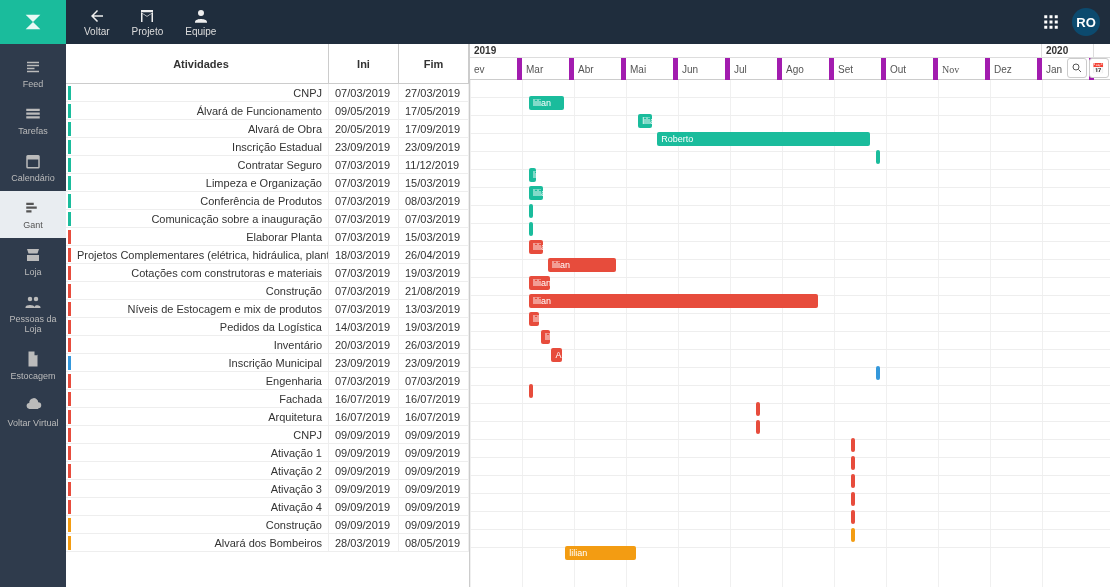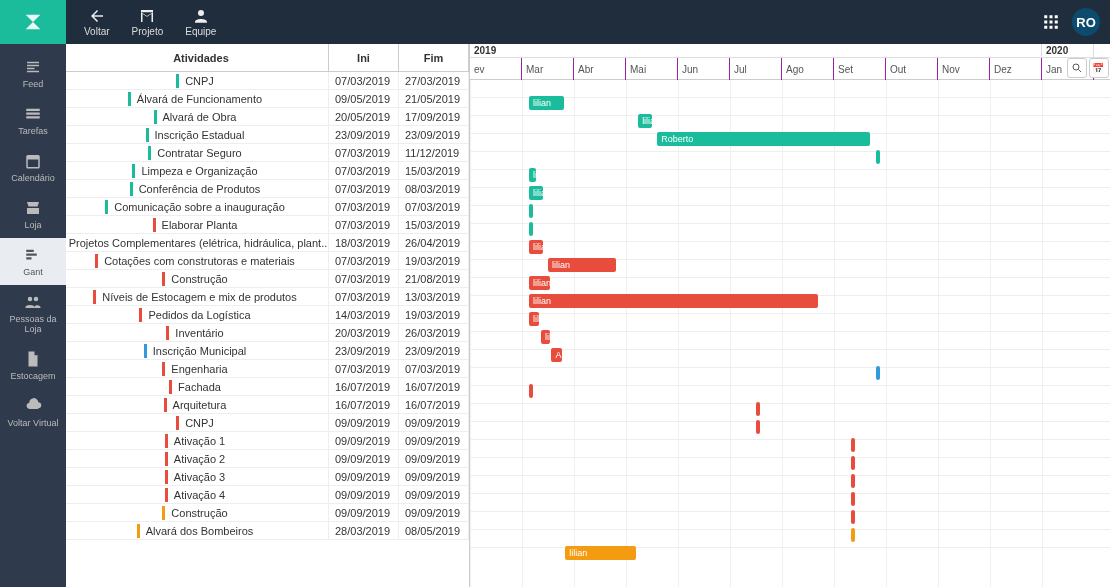--- a/index.html
+++ b/index.html
@@ -14,35 +14,35 @@
 .grid-ic{width:18px;height:18px}
 .avatar{width:28px;height:28px;border-radius:50%;background:#0c4a6e;display:flex;align-items:center;justify-content:center;color:#fff;font-size:13px;font-weight:bold}
 .main{flex:1;display:flex;overflow:hidden}
 .side{width:66px;background:#2f3b4c;display:flex;flex-direction:column;align-items:center;padding-top:6px}
 .side-it{width:100%;display:flex;flex-direction:column;align-items:center;gap:3px;padding:8px 2px;cursor:pointer;color:#bbb;font-size:9px;text-align:center}
 .side-it.act{background:#e9edf1;color:#555}
 .side-it svg{width:18px;height:18px;fill:currentColor}
 .cont{flex:1;display:flex;flex-direction:column;overflow:hidden}
 .gantt{flex:1;display:flex;overflow:hidden;font-size:11px;color:#333}
 .left{width:404px;border-right:1px solid #ccc;display:flex;flex-direction:column}
-.lhdr{height:28px;display:flex;border-bottom:1px solid #ccc;background:#fff}
+.lhdr{height:40px;display:flex;border-bottom:1px solid #ccc;background:#fff}
 .lhdr>div{display:flex;align-items:center;justify-content:center;font-weight:bold;border-right:1px solid #ccc}
 .c-act{flex:1;padding-left:8px;justify-content:center}
 .c-ini,.c-fim{width:70px}
 .lbody{flex:1;overflow:auto}
 .lrow{height:18px;display:flex;border-bottom:1px solid #eee}
 .lrow>div{border-right:1px solid #eee;display:flex;align-items:center;padding:0 6px;white-space:nowrap;overflow:hidden;text-overflow:ellipsis}
-.lrow .c-act{padding-left:2px;justify-content:center}
+.lrow .c-act{padding-left:2px;justify-content:space-between}
 .cbar{width:3px;height:14px;margin-right:6px;flex-shrink:0}
 .right{flex:1;display:flex;flex-direction:column;overflow:hidden;position:relative}
 .rhdr{height:36px;border-bottom:1px solid #ccc;position:relative}
 .yr{height:14px;display:flex;border-bottom:1px solid #ddd}
 .yr>div{border-right:1px solid #ddd;font-size:10px;font-weight:bold;padding-left:4px;display:flex;align-items:center}
 .mo{height:22px;display:flex}
-.mo>div{border-right:1px solid #a21caf;font-size:10px;display:flex;align-items:center;justify-content:flex-start;padding-left:4px;color:#555}
+.mo>div{border-right:5px solid #a21caf;font-size:10px;display:flex;align-items:center;justify-content:flex-start;padding-left:4px;color:#555}
 .tools{position:absolute;right:1px;top:14px;display:flex;gap:2px}
 .tbtn{width:20px;height:20px;border:1px solid #ccc;border-radius:3px;display:flex;align-items:center;justify-content:center;cursor:pointer;background:#fff;font-size:10px;font-weight:bold}
 .rbody{flex:1;overflow:auto;position:relative}
 .rrow{height:18px;border-bottom:1px solid #eee;position:relative}
 .vgrid{position:absolute;top:0;bottom:0;border-right:1px solid #f0f0f0;pointer-events:none}
 .bar{position:absolute;top:16px;height:14px;border-radius:2px;color:#fff;font-size:9px;display:flex;align-items:center;padding-left:4px;overflow:hidden;white-space:nowrap}
 </style>
 </head>
 <body>
 
@@ -103,31 +103,31 @@
           <path d="M3 5h18v3H3zm0 5h18v3H3zm0 5h18v3H3z"></path>
         </svg>
         <span>Tarefas</span>
       </div>
       <div class="side-it">
         <svg viewBox="0 0 24 24">
           <path d="M5 4h14a2 2 0 012 2v14a2 2 0 01-2 2H5a2 2 0 01-2-2V6a2 2 0 012-2zm0 6v10h14V10z"></path>
         </svg>
         <span>Calendário</span>
       </div>
+      <div class="side-it act">
+        <svg viewBox="0 0 24 24">
+          <path d="M3 5h10v3H3zm0 5h14v3H3zm0 5h7v3H3z"></path>
+        </svg>
+        <span>Gant</span>
+      </div>
       <div class="side-it">
         <svg viewBox="0 0 24 24">
           <path d="M4 4h16l-2 6H6zM4 12h16v8H4z"></path>
         </svg>
         <span>Loja</span>
-      </div>
-      <div class="side-it act">
-        <svg viewBox="0 0 24 24">
-          <path d="M3 5h10v3H3zm0 5h14v3H3zm0 5h7v3H3z"></path>
-        </svg>
-        <span>Gant</span>
       </div>
       <div class="side-it">
         <svg viewBox="0 0 24 24">
           <path d="M8 11a3 3 0 100-6 3 3 0 000 6zm8 0a3 3 0 100-6 3 3 0 000 6zM2 19c0-2 3-3 6-3s6 1 6 3v1H2zm12 0c0-1 .5-2 1.5-2.5C17 16 22 16.5 22 19v1h-8z"></path>
         </svg>
         <span>Pessoas da Loja</span>
       </div>
       <div class="side-it">
         <svg viewBox="0 0 24 24">
           <path d="M6 2h8l4 4v16H6zM14 2v5h5"></path>
@@ -157,21 +157,21 @@
               </div>
               <div class="c-ini">07/03/2019</div>
               <div class="c-fim">27/03/2019</div>
             </div>
             <div class="lrow">
               <div class="c-act">
                 <span class="cbar" style="background:#1abc9c"></span>
                 <span>Álvará de Funcionamento</span>
               </div>
               <div class="c-ini">09/05/2019</div>
-              <div class="c-fim">21/05/2019</div>
+              <div class="c-fim">17/05/2019</div>
             </div>
             <div class="lrow">
               <div class="c-act">
                 <span class="cbar" style="background:#1abc9c"></span>
                 <span>Alvará de Obra</span>
               </div>
               <div class="c-ini">20/05/2019</div>
               <div class="c-fim">17/09/2019</div>
             </div>
             <div class="lrow">
@@ -369,21 +369,21 @@
           <div class="mo" id="mo">
               <div style="width: 52px;">ev</div>
               <div style="width: 52px;">Mar</div>
               <div style="width: 52px;">Abr</div>
               <div style="width: 52px;">Mai</div>
               <div style="width: 52px;">Jun</div>
               <div style="width: 52px;">Jul</div>
               <div style="width: 52px;">Ago</div>
               <div style="width: 52px;">Set</div>
               <div style="width: 52px;">Out</div>
-              <div style="width: 52px;">Nov</div>
+              <div style="width: 52px; font-family: Liberation Serif, serif;">Nov</div>
               <div style="width: 52px;">Dez</div>
               <div style="width: 52px;">Jan</div>
             </div>
           <div class="tools">
             <div class="tbtn">
                 <svg width="12" height="12" viewBox="0 0 24 24">
                   <circle cx="10" cy="10" r="6" fill="none" stroke="#555" stroke-width="2"></circle>
                   <path d="M15 15l5 5" stroke="#555" stroke-width="2"></path>
                 </svg>
               </div>

